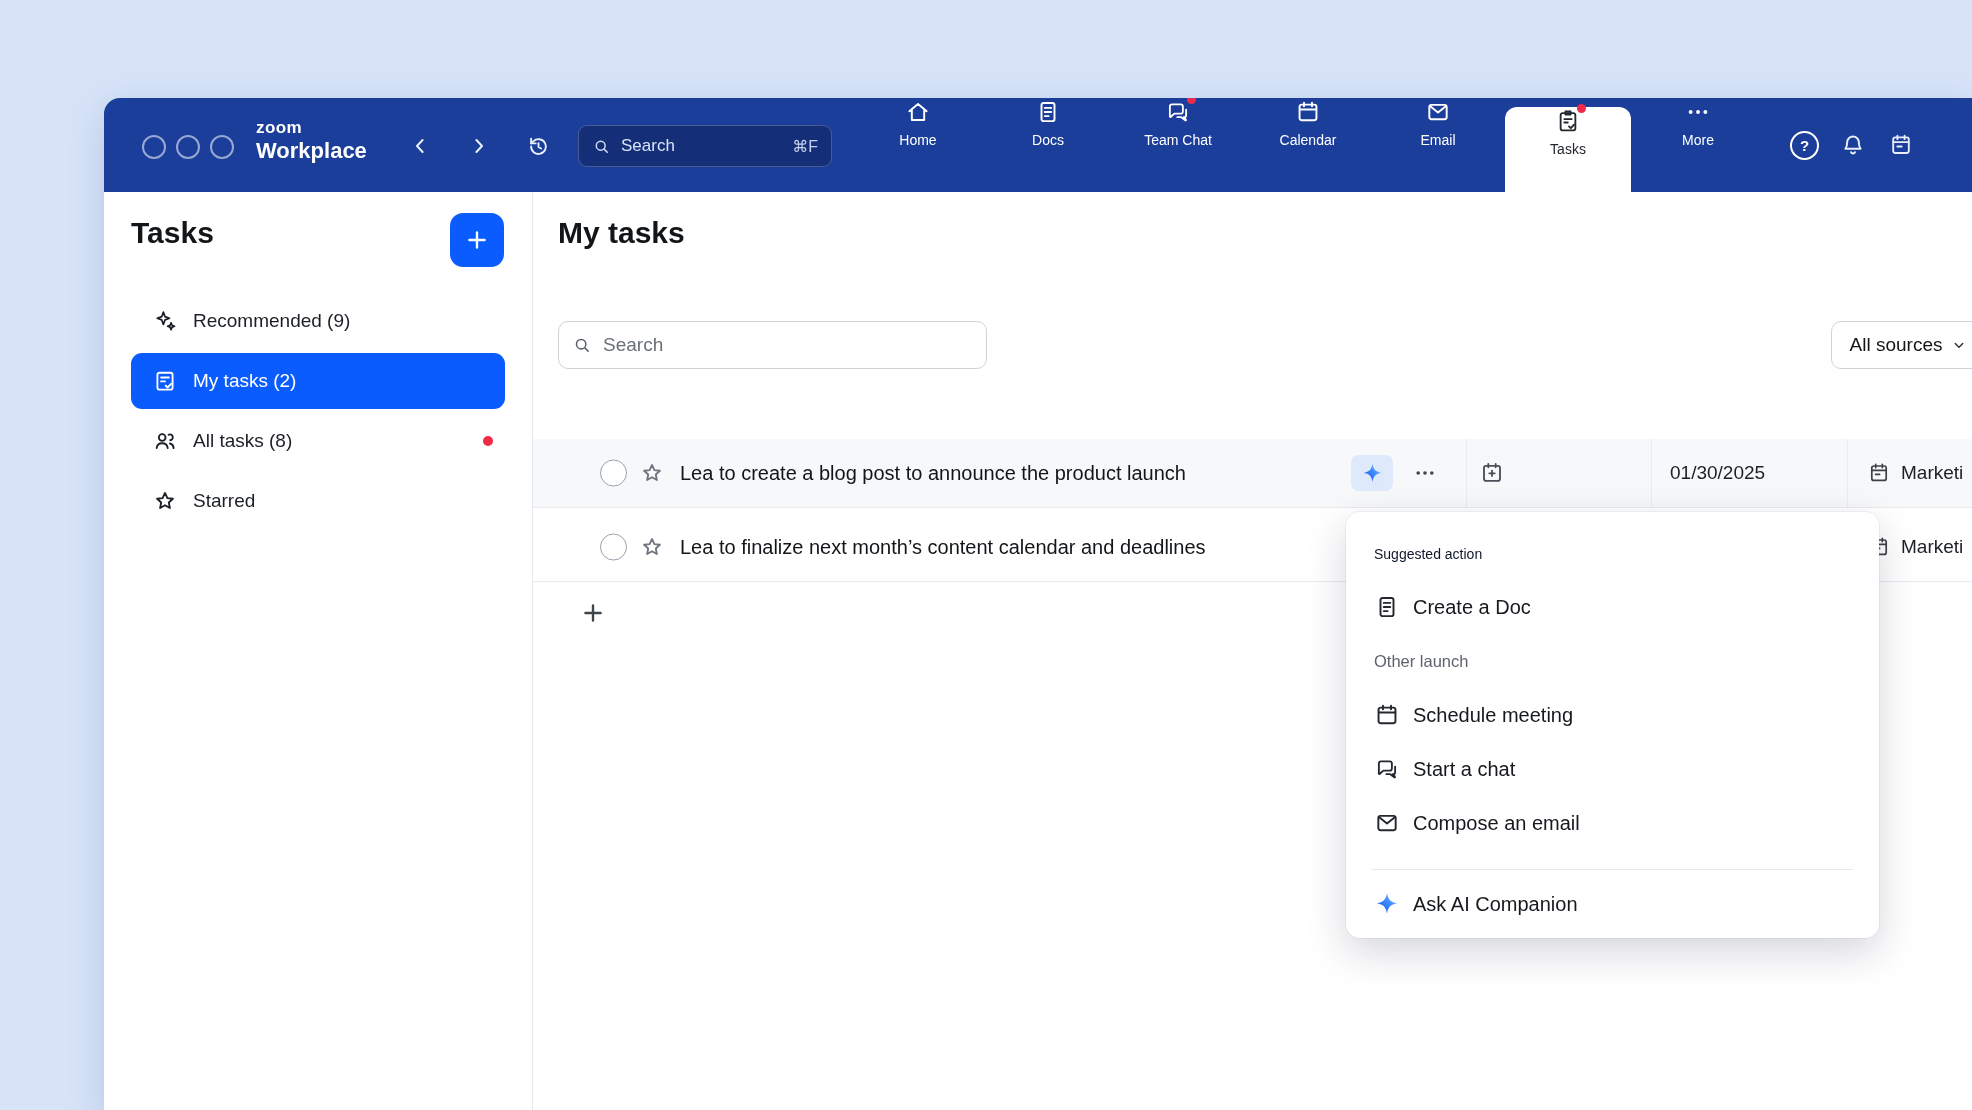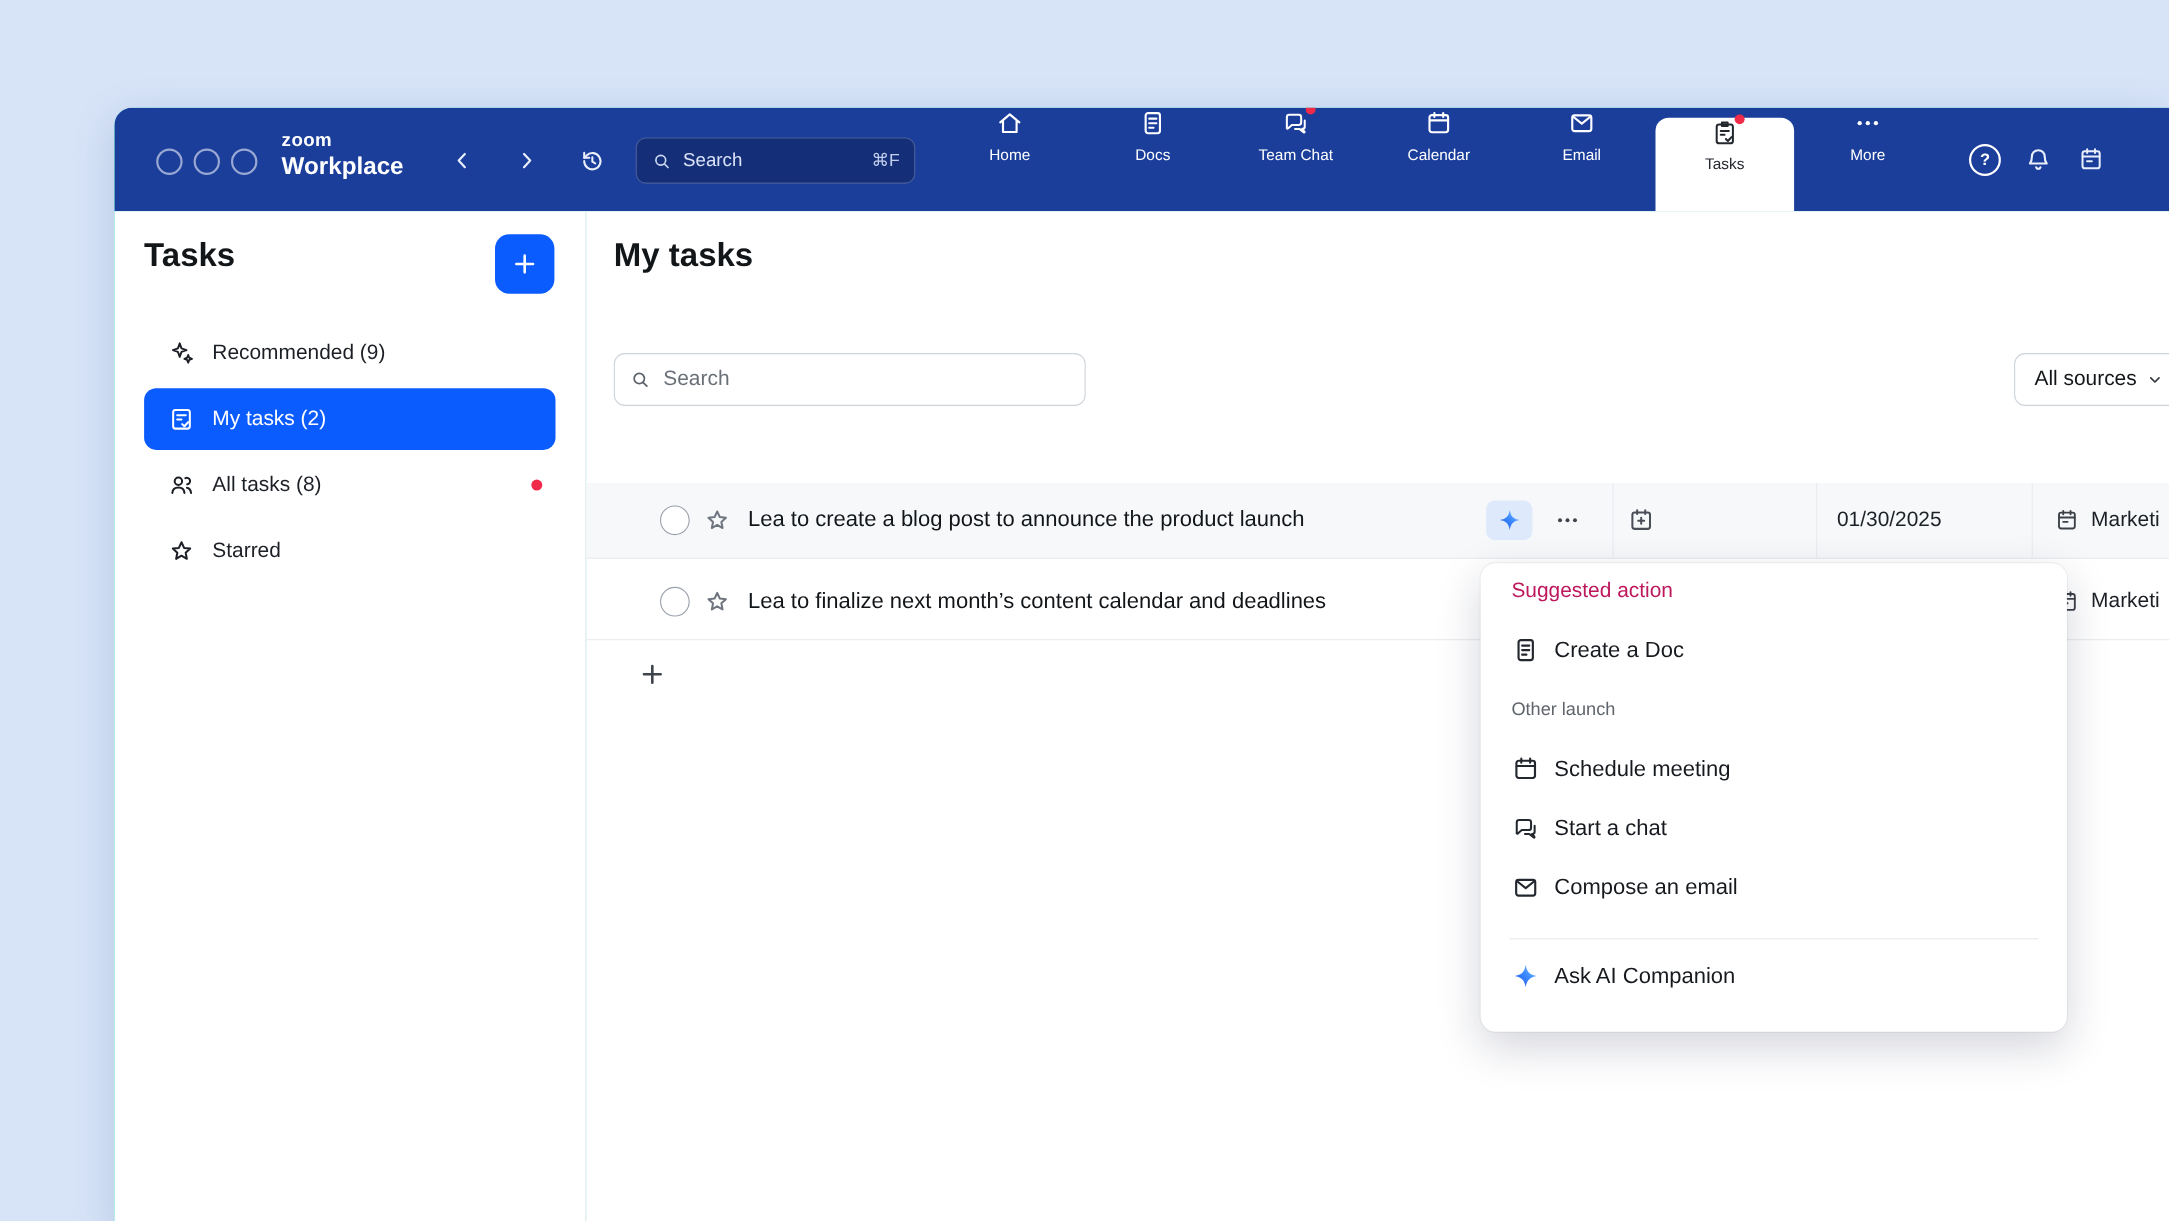--- a/index.html
+++ b/index.html
@@ -56,21 +56,21 @@
   .aibtn{width:42px;height:36px;border-radius:8px;background:#dfe9fc;display:flex;align-items:center;justify-content:center;cursor:pointer}
   .aibtn .ai{width:23px;height:23px}
   .morebtn{width:36px;height:36px;display:flex;align-items:center;justify-content:center;color:#3f444b;cursor:pointer}
   .vline{position:absolute;top:0;bottom:0;width:1px;background:#e9ebef}
   .dcell{font-size:19px;color:#1c2026;white-space:nowrap}
   .duecal{color:#4a4f57;cursor:pointer}
   .srcic{color:#3c4148}
   .addrow{position:absolute;left:44px;top:405px;width:32px;height:32px;display:flex;align-items:center;justify-content:center;color:#3f444b;cursor:pointer}
   
   .menu{position:absolute;left:1346px;top:512px;width:533px;height:426px;background:#fff;border-radius:14px;box-shadow:0 14px 40px rgba(20,30,60,.18),0 0 0 1px rgba(20,30,60,.05);z-index:50;overflow:hidden}
-  .menu .lab{margin:12px 0 0 28px;height:28px;display:flex;align-items:center;font-size:19px;color:#be185d}
+  .menu .lab{margin:28px 0 0 28px;height:28px;display:flex;align-items:center;font-size:14px;color:#0f172a}
   .menu .lab2{margin:14px 0 0 28px;height:26px;display:flex;align-items:center;font-size:16.5px;color:#5f646c}
   .menu .mi{height:54px;display:flex;align-items:center;gap:13px;padding:0 28px;font-size:20px;color:#16191e;cursor:pointer}
   .menu .mi.first{margin-top:12px}
   .menu .mi.gap{margin-top:14px}
   .menu .mic{width:26px;height:26px;color:#23272e}
   .menu .mdiv{height:1px;background:#e7e9ed;margin:19px 26px 0 26px}
   .menu .mi.footer{margin-top:8px;height:52px}
 </style>
 </head>
 <body>

